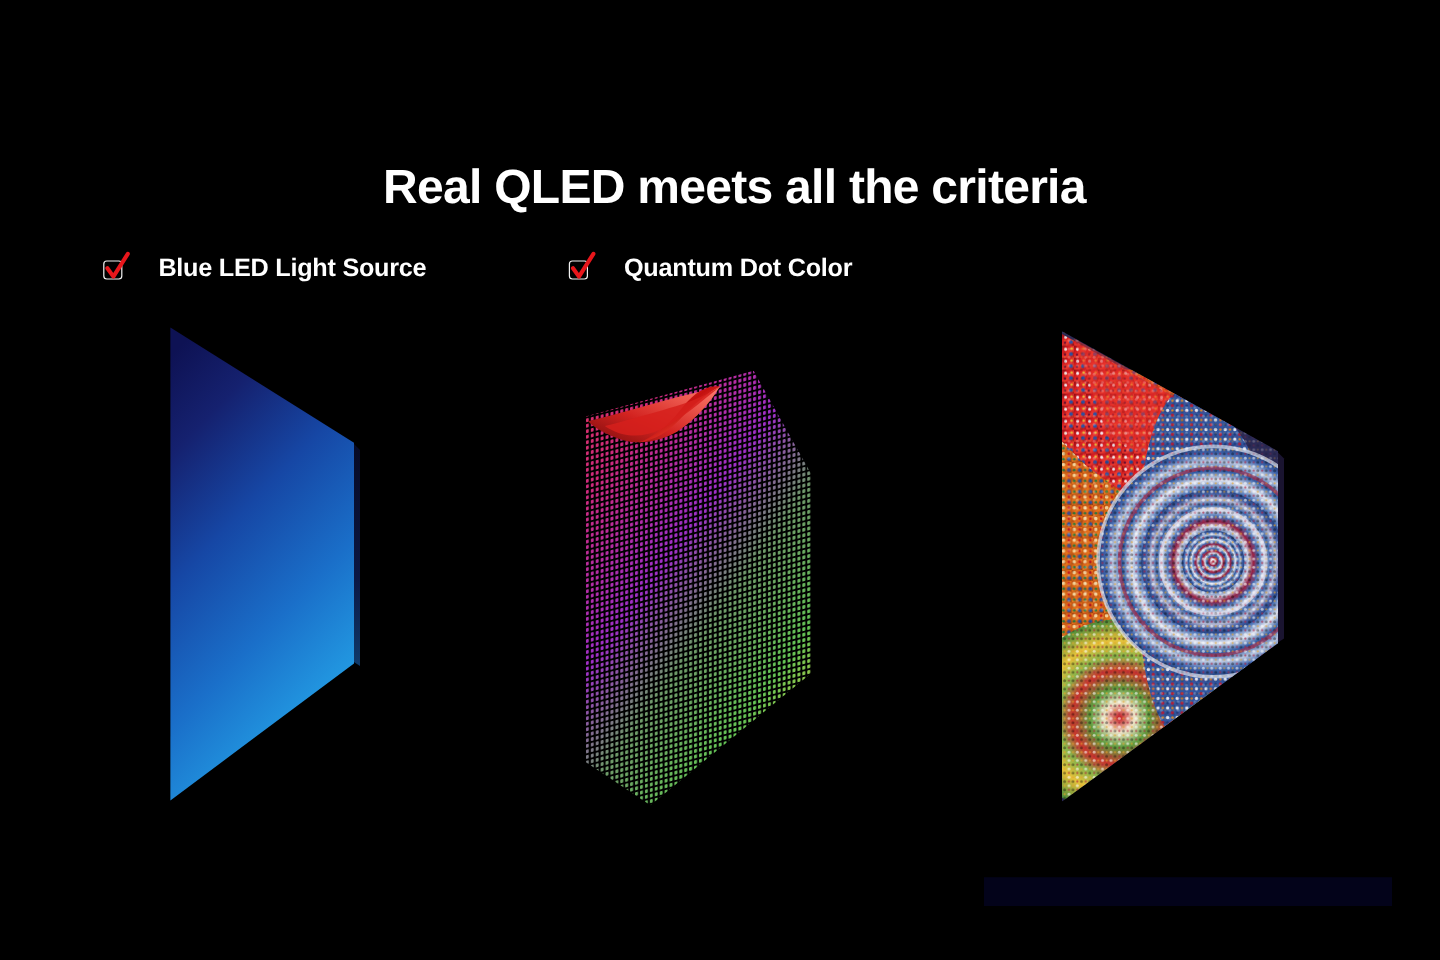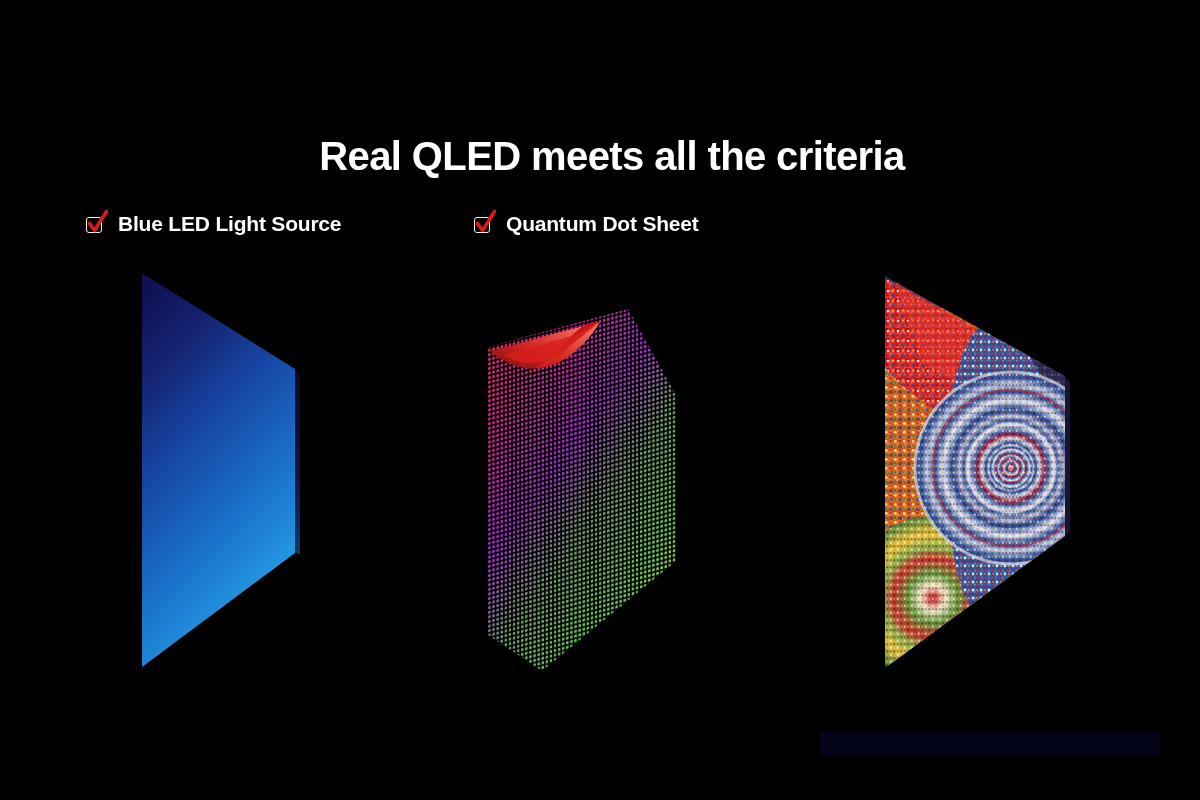--- a/index.html
+++ b/index.html
@@ -36,21 +36,21 @@
     line-height: 46px;
     white-space: nowrap;
     padding-left: 12px;
   }
 
   
   .criterion {
     position: absolute;
     display: flex;
     align-items: flex-start;
-    gap: 10px;
+    gap: 24px;
   }
   .criterion .texts { padding-top: 1px; }
   .criterion .label {
     color: #ffffff;
     font-size: 21px;
     font-weight: 700;
     letter-spacing: -0.2px;
     line-height: 25px;
     white-space: nowrap;
   }
@@ -155,21 +155,21 @@
   </div>
 
   <div class="criterion" id="criterion-2">
     <div class="checkbox">
       <div class="box"></div>
       <svg viewBox="0 0 24 28" aria-hidden="true">
         <path d="M4.5 13.5 L9.5 20.5 L21.5 1.5" fill="none" stroke="#e8161b" stroke-width="3.4" stroke-linecap="round" stroke-linejoin="round"></path>
       </svg>
     </div>
     <div class="texts">
-      <div class="label">Quantum Dot Sheet</div>
+      <div class="label">Quantum Dot Color</div>
     </div>
   </div>
 
 
   <div id="panel-blue">
     <svg viewBox="0 0 190 415" aria-hidden="true">
       <defs>
         <linearGradient id="blueGrad" x1="0.15" y1="0" x2="0.55" y2="1">
           <stop offset="0" stop-color="#0e1254"></stop>
           <stop offset="0.18" stop-color="#15216f"></stop>

